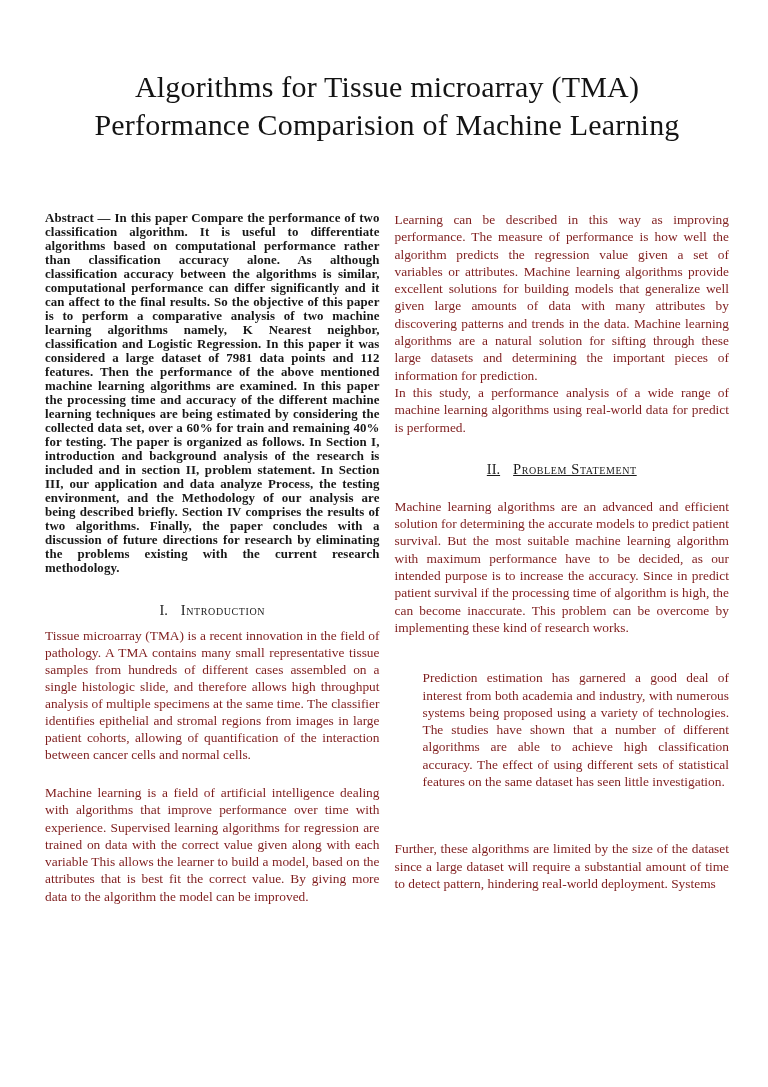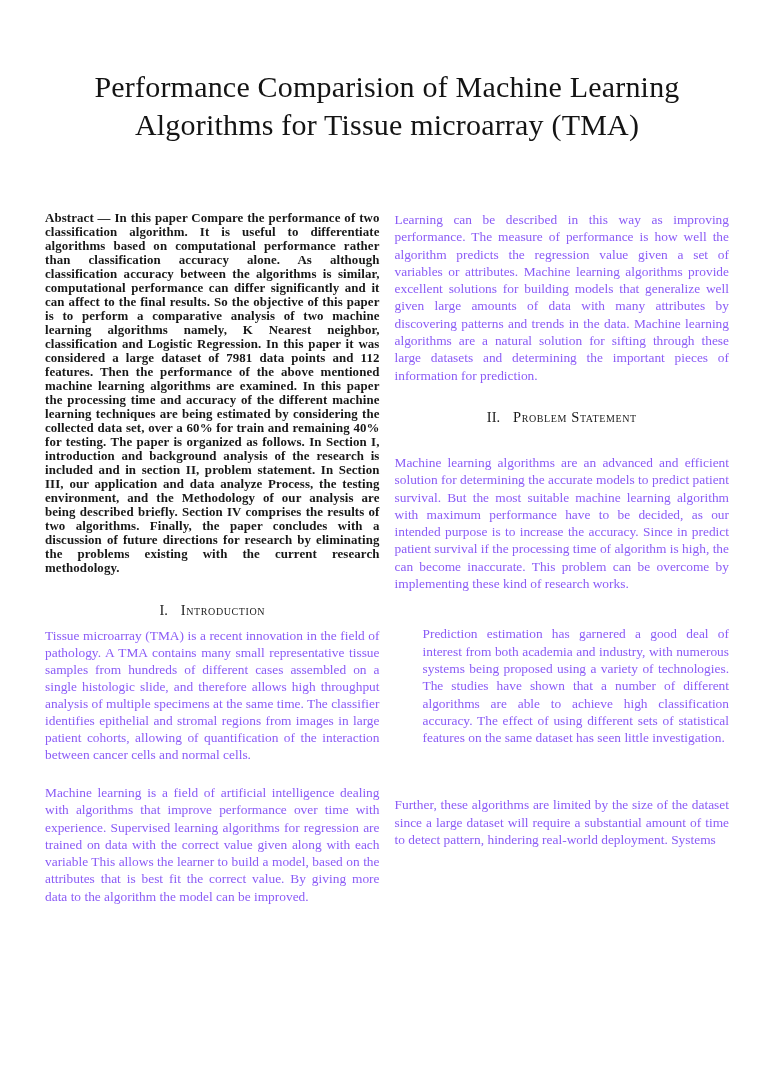--- a/index.html
+++ b/index.html
@@ -40,65 +40,66 @@
   .abstract {
     font-weight: bold;
     font-size: 12.9px;
     line-height: 14px;
     letter-spacing: 0.1px;
     color: #181818;
   }
   .body-para {
     font-size: 13.4px;
     line-height: 17.3px;
-    color: #8b5cf6;
+    color: #7f1d1d;
   }
   .lh-tight { line-height: 17px; }
   .sec-heading {
     text-align: center;
     font-size: 14.5px;
     color: #1a1a1a;
     margin: 27px 0 8px 0;
   }
-  .sec-heading.right-col-heading { margin: 25px 0 28px 0; }
+  .sec-heading.right-col-heading { margin: 25px 0 20px 0; text-decoration: underline; }
   .sec-num { margin-right: 13px; }
   .sec-title {
     font-variant: small-caps;
     letter-spacing: 0.6px;
   }
   .gap-before { margin-top: 17px; }
   .gap-before-lg { margin-top: 21px; }
   .gap-before-xl { margin-top: 33px; margin-left: 28px; }
   .gap-before-xxl { margin-top: 50px; }
 </style>
 </head>
 <body>
 
 <div class="page">
 
   <h1 class="title">
+    <span class="title-line">Algorithms for Tissue microarray (TMA)</span>
     <span class="title-line">Performance Comparision of Machine Learning</span>
-    <span class="title-line">Algorithms for Tissue microarray (TMA)</span>
   </h1>
 
   <div class="columns">
 
     <div class="col">
       <p class="abstract">Abstract — In this paper Compare the performance of two classification algorithm. It is useful to differentiate algorithms based on computational performance rather than classification accuracy alone. As although classification accuracy between the algorithms is similar, computational performance can differ significantly and it can affect to the final results. So the objective of this paper is to perform a comparative analysis of two machine learning algorithms namely, K Nearest neighbor, classification and Logistic Regression. In this paper it was considered a large dataset of 7981 data points and 112 features. Then the performance of the above mentioned machine learning algorithms are examined. In this paper the processing time and accuracy of the different machine learning techniques are being estimated by considering the collected data set, over a 60% for train and remaining 40% for testing. The paper is organized as follows. In Section I, introduction and background analysis of the research is included and in section II, problem statement. In Section III, our application and data analyze Process, the testing environment, and the Methodology of our analysis are being described briefly. Section IV comprises the results of two algorithms. Finally, the paper concludes with a discussion of future directions for research by eliminating the problems existing with the current research methodology.</p>
 
       <div class="sec-heading">
         <span class="sec-num">I.</span><span class="sec-title">Introduction</span>
       </div>
 
       <p class="body-para lh-tight">Tissue microarray (TMA) is a recent innovation in the field of pathology. A TMA contains many small representative tissue samples from hundreds of different cases assembled on a single histologic slide, and therefore allows high throughput analysis of multiple specimens at the same time. The classifier identifies epithelial and stromal regions from images in large patient cohorts, allowing of quantification of the interaction between cancer cells and normal cells.</p>
       <p class="body-para gap-before-lg">Machine learning is a field of artificial intelligence dealing with algorithms that improve performance over time with experience. Supervised learning algorithms for regression are trained on data with the correct value given along with each variable This allows the learner to build a model, based on the attributes that is best fit the correct value. By giving more data to the algorithm the model can be improved.</p>
     </div>
 
     <div class="col">
       <p class="body-para">Learning can be described in this way as improving performance. The measure of performance is how well the algorithm predicts the regression value given a set of variables or attributes. Machine learning algorithms provide excellent solutions for building models that generalize well given large amounts of data with many attributes by discovering patterns and trends in the data. Machine learning algorithms are a natural solution for sifting through these large datasets and determining the important pieces of information for prediction.</p>
+      <p class="body-para">In this study, a performance analysis of a wide range of machine learning algorithms using real-world data for predict is performed.</p>
 
       <div class="sec-heading right-col-heading">
         <span class="sec-num">II.</span><span class="sec-title">Problem Statement</span>
       </div>
 
       <p class="body-para">Machine learning algorithms are an advanced and efficient solution for determining the accurate models to predict patient survival. But the most suitable machine learning algorithm with maximum performance have to be decided, as our intended purpose is to increase the accuracy. Since in predict patient survival if the processing time of algorithm is high, the can become inaccurate. This problem can be overcome by implementing these kind of research works.</p>
       <p class="body-para gap-before-xl">Prediction estimation has garnered a good deal of interest from both academia and industry, with numerous systems being proposed using a variety of technologies. The studies have shown that a number of different algorithms are able to achieve high classification accuracy. The effect of using different sets of statistical features on the same dataset has seen little investigation.</p>
       <p class="body-para gap-before-xxl">Further, these algorithms are limited by the size of the dataset since a large dataset will require a substantial amount of time to detect pattern, hindering real-world deployment. Systems</p>
     </div>
 

